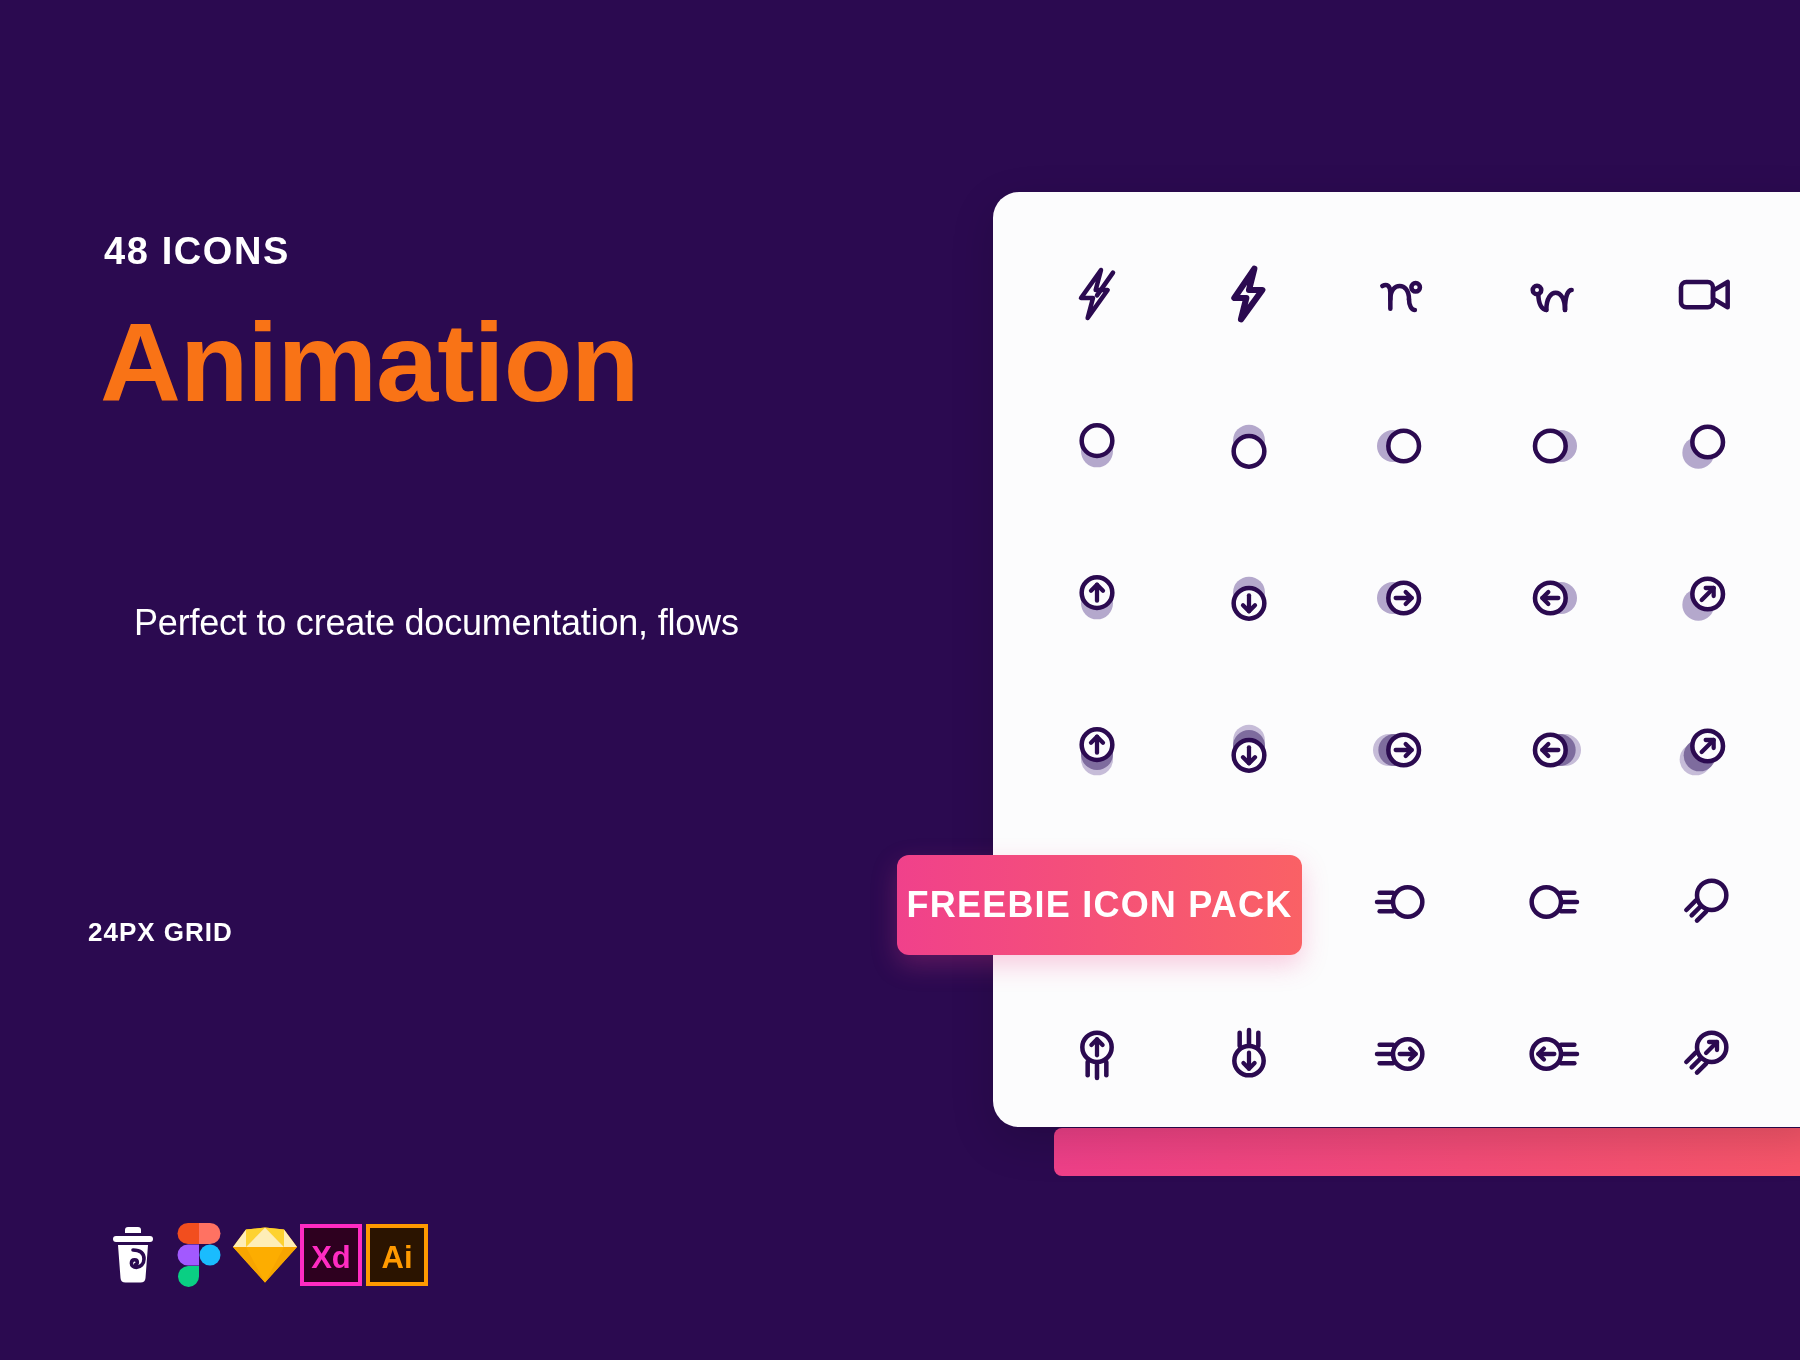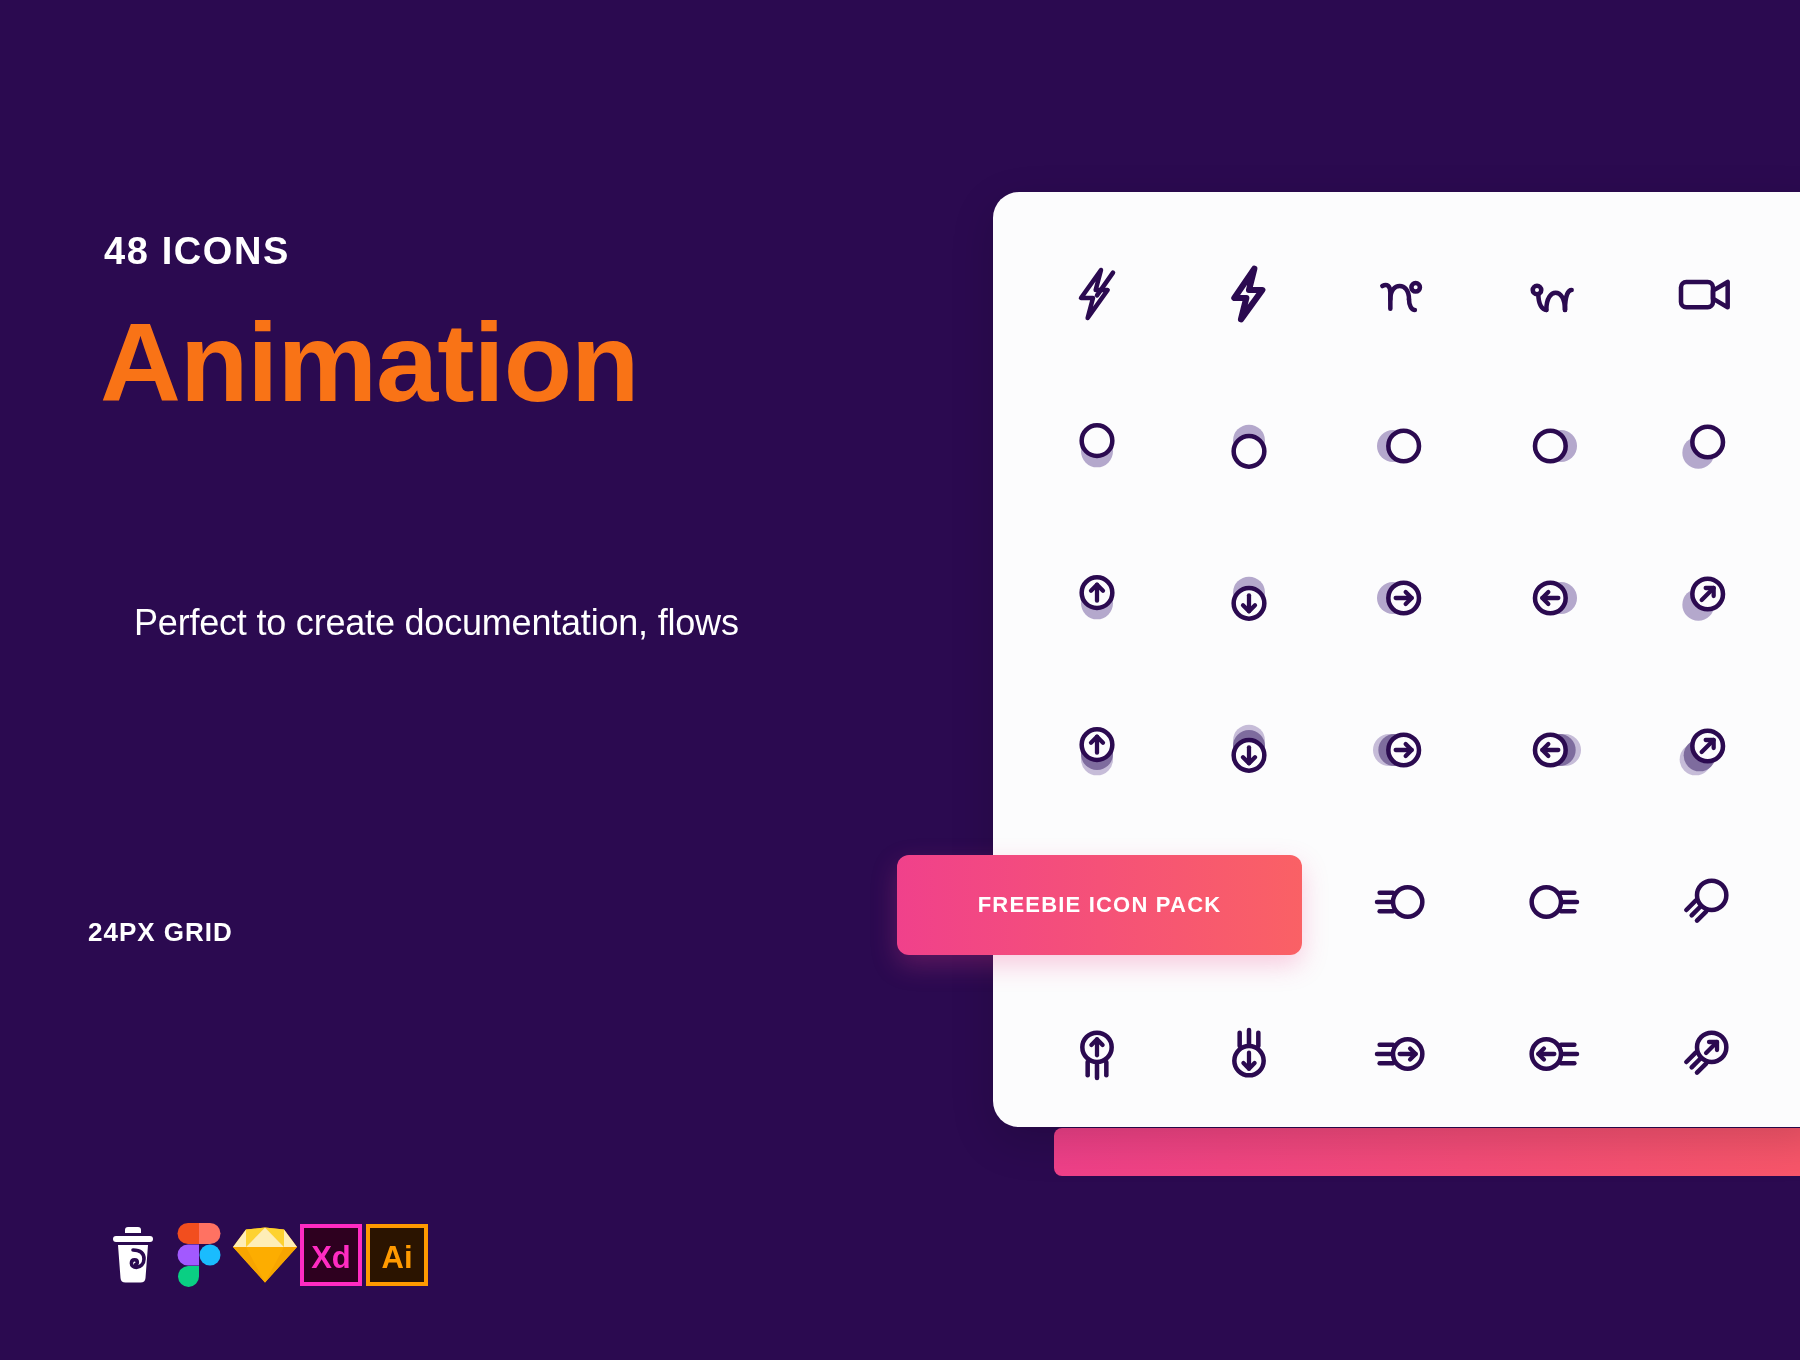--- a/index.html
+++ b/index.html
@@ -81,21 +81,21 @@
   
   #freebie-badge {
     position:absolute; left:897px; top:855px;
     width:405px; height:100px;
     background:linear-gradient(90deg,#F0418B 0%,#FA6165 100%);
     border-radius:12px;
     display:flex; align-items:center; justify-content:center;
     box-shadow:0 10px 26px rgba(240,65,139,0.26);
   }
   #freebie-badge .label {
-    color:#FFFFFF; font-size:22px; font-weight:bold; letter-spacing:1.2px;
+    color:#FFFFFF; font-size:36px; font-weight:bold; letter-spacing:1.2px;
   }
 </style>
 </head>
 <body>
 
 <div id="left-panel">
 
   <div id="eyebrow">48 ICONS</div>
 
   <h1 id="headline">

